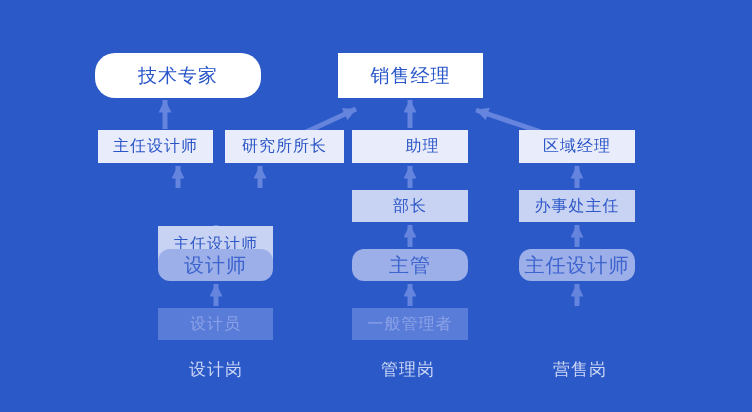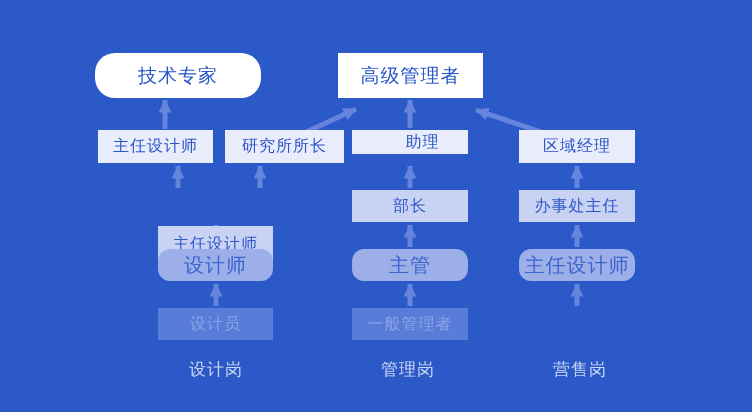--- a/index.html
+++ b/index.html
@@ -48,25 +48,25 @@
     <line x1="410" y1="188" x2="410" y2="166" marker-end="url(#ah)"></line>
     <line x1="410" y1="247" x2="410" y2="225" marker-end="url(#ah)"></line>
     <line x1="410" y1="306" x2="410" y2="284" marker-end="url(#ah)"></line>
     <line x1="547" y1="134" x2="476" y2="110" marker-end="url(#ah)"></line>
     <line x1="577" y1="188" x2="577" y2="166" marker-end="url(#ah)"></line>
     <line x1="577" y1="247" x2="577" y2="225" marker-end="url(#ah)"></line>
     <line x1="577" y1="306" x2="577" y2="284" marker-end="url(#ah)"></line>
   </svg>
 
   <div class="node tier1" style="left:95px;top:53px;width:166px;height:45px;border-radius:20px;">技术专家</div>
-  <div class="node tier1" style="left:338px;top:53px;width:145px;height:45px;">高级管理者</div>
+  <div class="node tier1" style="left:338px;top:53px;width:145px;height:45px;">销售经理</div>
 
   <div class="node tier2" style="left:98px;top:130px;width:115px;height:33px;">主任设计师</div>
   <div class="node tier2" style="left:225px;top:130px;width:119px;height:33px;">研究所所长</div>
-  <div class="node tier2" style="left:352px;top:130px;width:116px;height:24px;padding-left:25px;">助理</div>
+  <div class="node tier2" style="left:352px;top:130px;width:116px;height:33px;padding-left:25px;">助理</div>
   <div class="node tier2" style="left:519px;top:130px;width:116px;height:33px;">区域经理</div>
 
   <div class="node tier3" style="left:158px;top:190px;width:115px;height:36px;margin-top:36px;">主任设计师</div>
   <div class="node tier3" style="left:352px;top:190px;width:116px;height:32px;">部长</div>
   <div class="node tier3" style="left:519px;top:190px;width:116px;height:32px;">办事处主任</div>
 
   <div class="node tier4" style="left:158px;top:249px;width:115px;height:32px;">设计师</div>
   <div class="node tier4" style="left:352px;top:249px;width:116px;height:32px;">主管</div>
   <div class="node tier4" style="left:519px;top:249px;width:116px;height:32px;">主任设计师</div>
 

